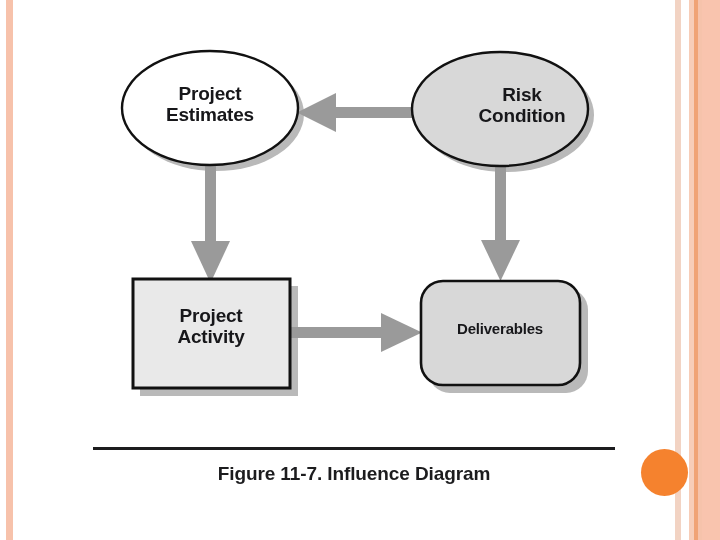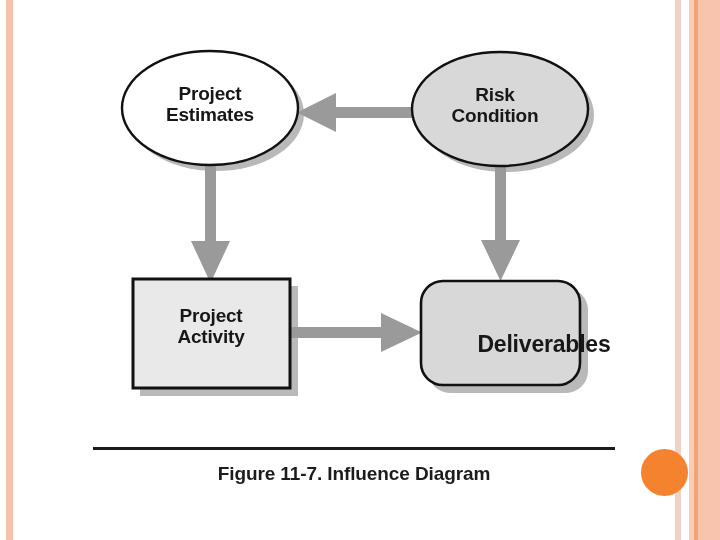--- a/index.html
+++ b/index.html
@@ -59,23 +59,23 @@
     color: #17171a;
     font-family: "Liberation Sans", sans-serif;
     font-weight: bold;
     font-size: 19px;
     line-height: 1.12;
     letter-spacing: -0.2px;
     white-space: pre-line;
     pointer-events: none;
   }
   #label-project-estimates { left: 122px; top: 83px;  width: 176px; }
-  #label-risk-condition    { left: 407px; top: 84px;  width: 176px; }
+  #label-risk-condition    { left: 434px; top: 84px;  width: 176px; }
   #label-project-activity  { left: 132px; top: 305px; width: 158px; }
-  #label-deliverables      { left: 420px; top: 332px; width: 160px; font-size: 23px; margin-left: 44px; }
+  #label-deliverables      { left: 420px; top: 321px; width: 160px; font-size: 15px; }
 
   
   #caption-rule {
     position: absolute;
     left: 93px;
     top: 447px;
     width: 522px;
     height: 3px;
     background: #1c1c1e;
   }

